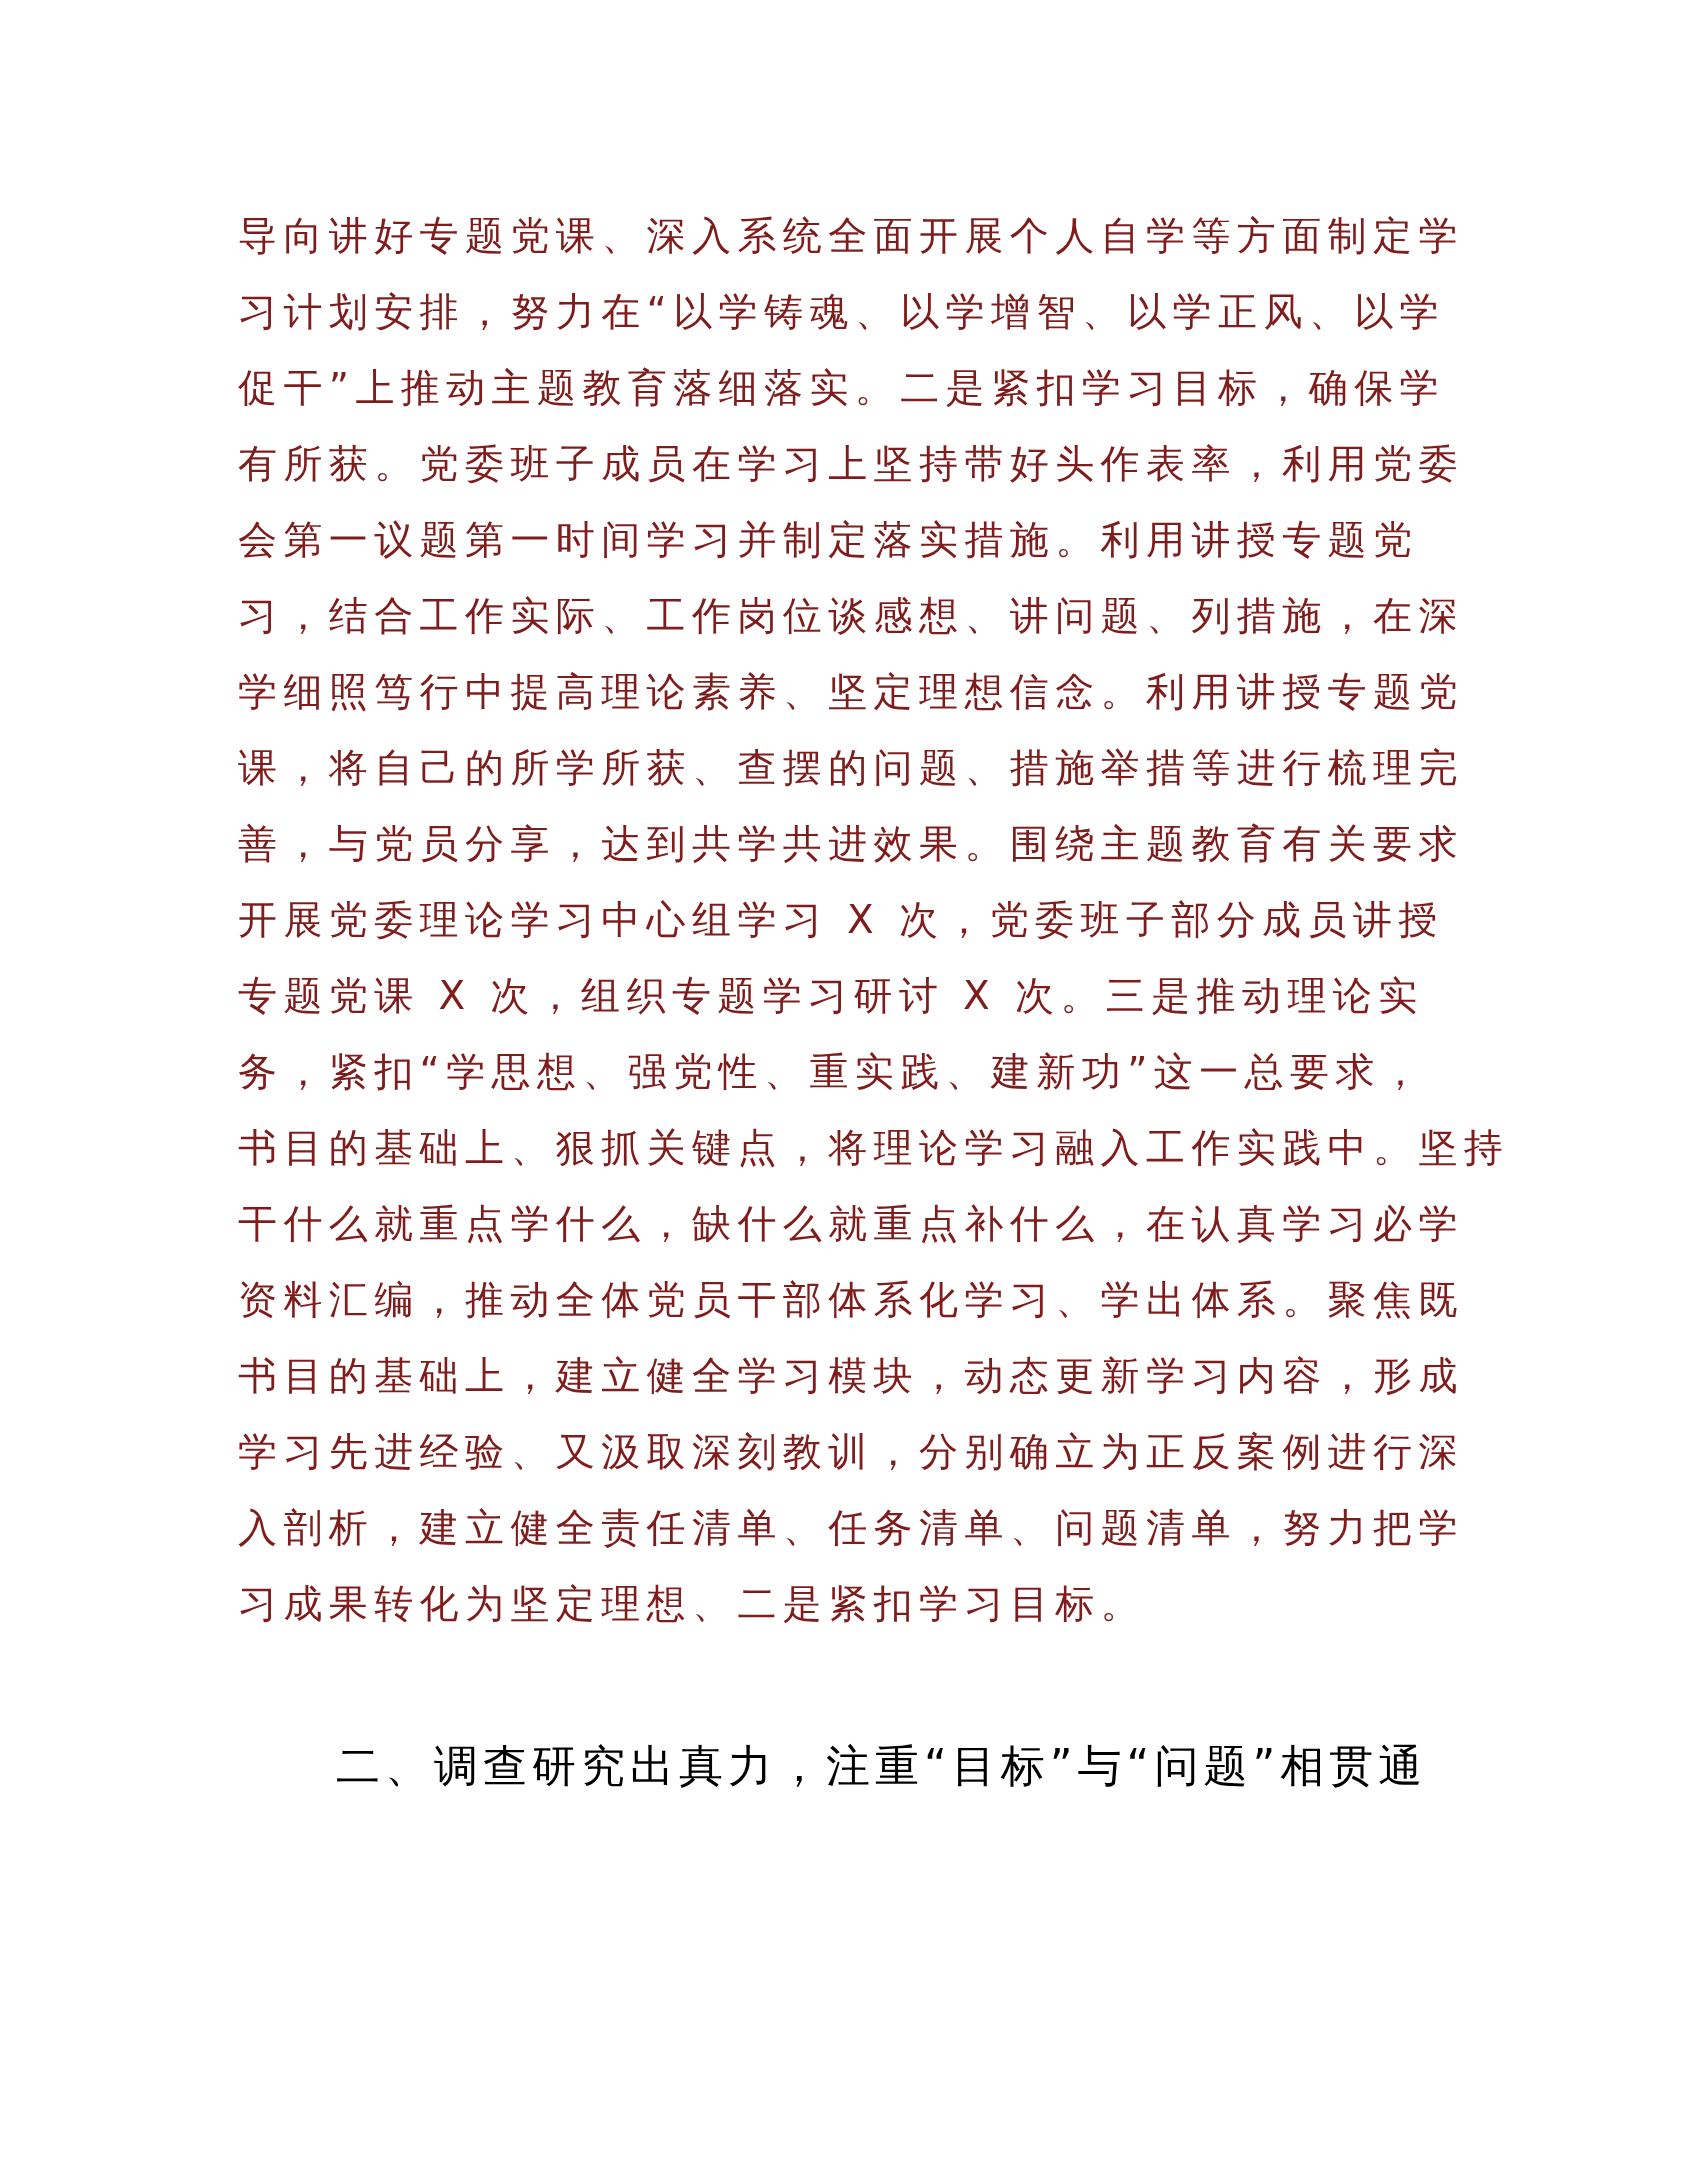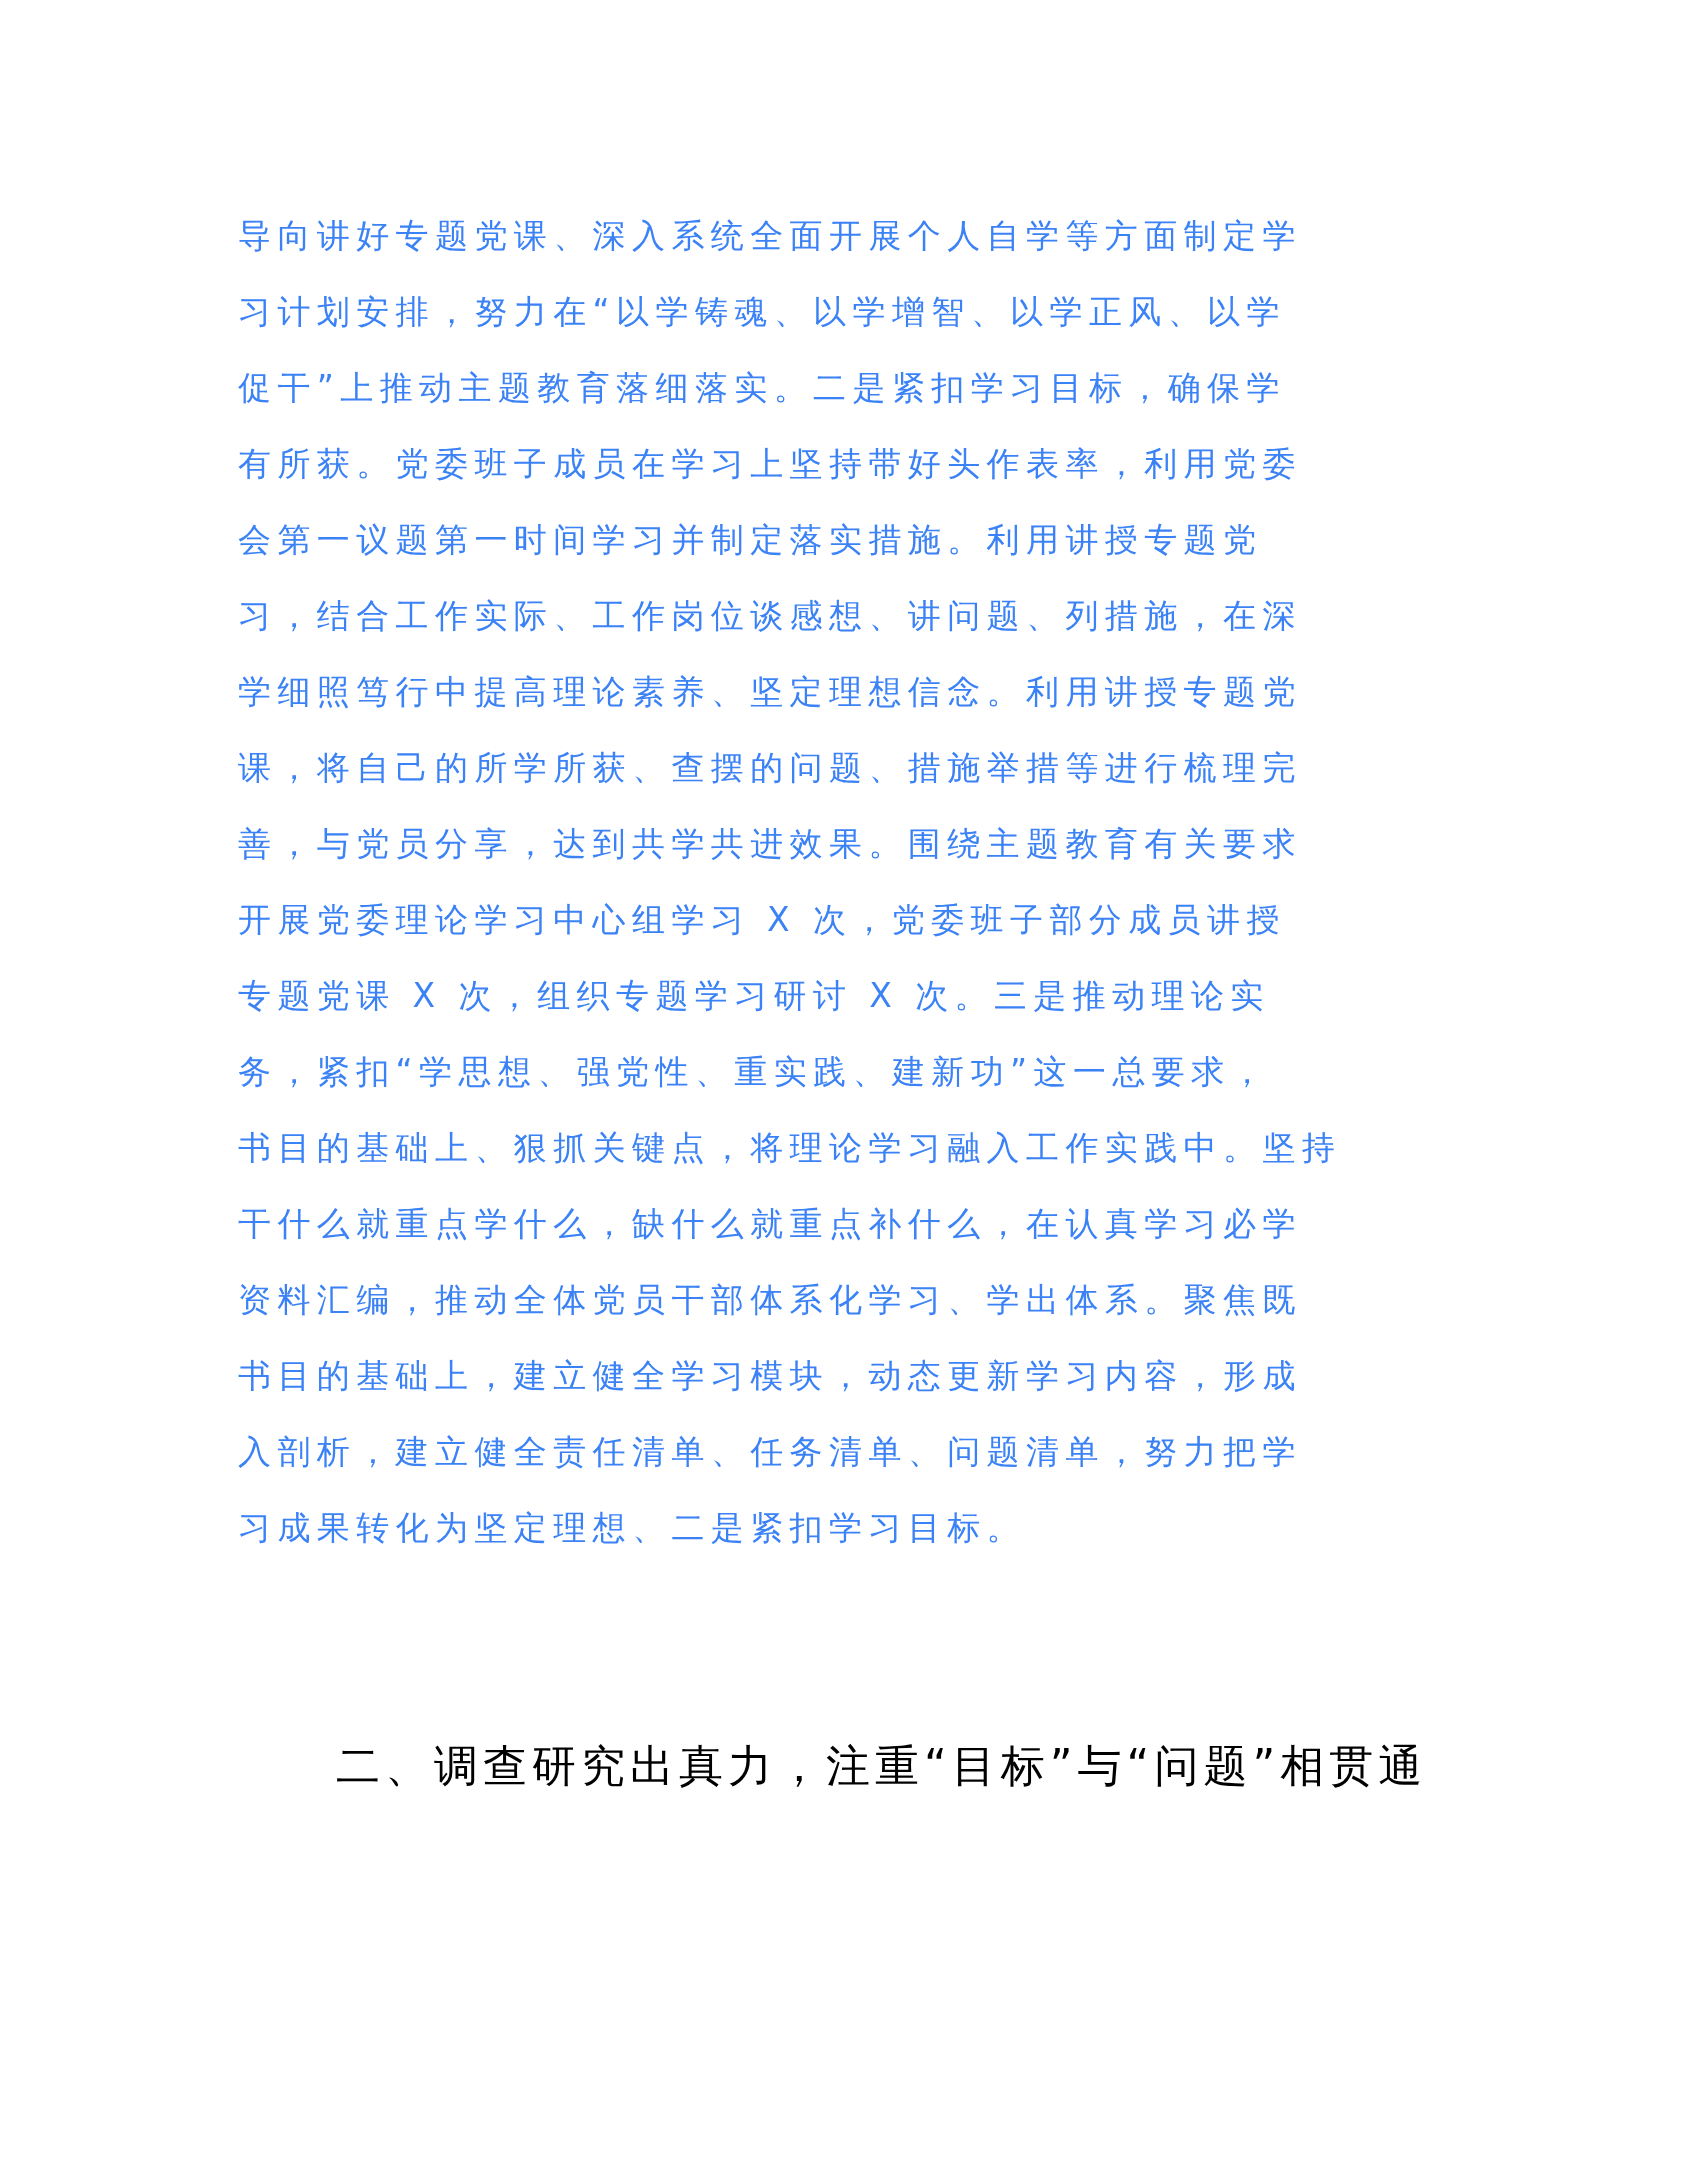--- a/index.html
+++ b/index.html
@@ -26,24 +26,24 @@
   .body-text {
     position: absolute;
     left: 238px;
     top: 198px;
     width: 1208px;
   }
   .line {
     display: block;
     height: 76px;
     line-height: 76px;
-    font-size: 33px;
+    font-size: 39px;
     letter-spacing: 6.4px;
     white-space: nowrap;
-    color: #3b82f6;
+    color: #7f1d1d;
   }
   .heading {
     position: absolute;
     left: 336px;
     top: 1728px;
     height: 76px;
     line-height: 76px;
     font-size: 44px;
     letter-spacing: 5px;
     white-space: nowrap;
@@ -64,19 +64,20 @@
     <span class="line">学细照笃行中提高理论素养、坚定理想信念。利用讲授专题党</span>
     <span class="line">课，将自己的所学所获、查摆的问题、措施举措等进行梳理完</span>
     <span class="line">善，与党员分享，达到共学共进效果。围绕主题教育有关要求</span>
     <span class="line">开展党委理论学习中心组学习 X 次，党委班子部分成员讲授</span>
     <span class="line">专题党课 X 次，组织专题学习研讨 X 次。三是推动理论实</span>
     <span class="line">务，紧扣“学思想、强党性、重实践、建新功”这一总要求，</span>
     <span class="line">书目的基础上、狠抓关键点，将理论学习融入工作实践中。坚持</span>
     <span class="line">干什么就重点学什么，缺什么就重点补什么，在认真学习必学</span>
     <span class="line">资料汇编，推动全体党员干部体系化学习、学出体系。聚焦既</span>
     <span class="line">书目的基础上，建立健全学习模块，动态更新学习内容，形成</span>
+    <span class="line">学习先进经验、又汲取深刻教训，分别确立为正反案例进行深</span>
     <span class="line">入剖析，建立健全责任清单、任务清单、问题清单，努力把学</span>
     <span class="line">习成果转化为坚定理想、二是紧扣学习目标。</span>
   </div>
 
   <div class="heading">二、调查研究出真力，注重“目标”与“问题”相贯通</div>
 </div>
 
 
 </body></html>

